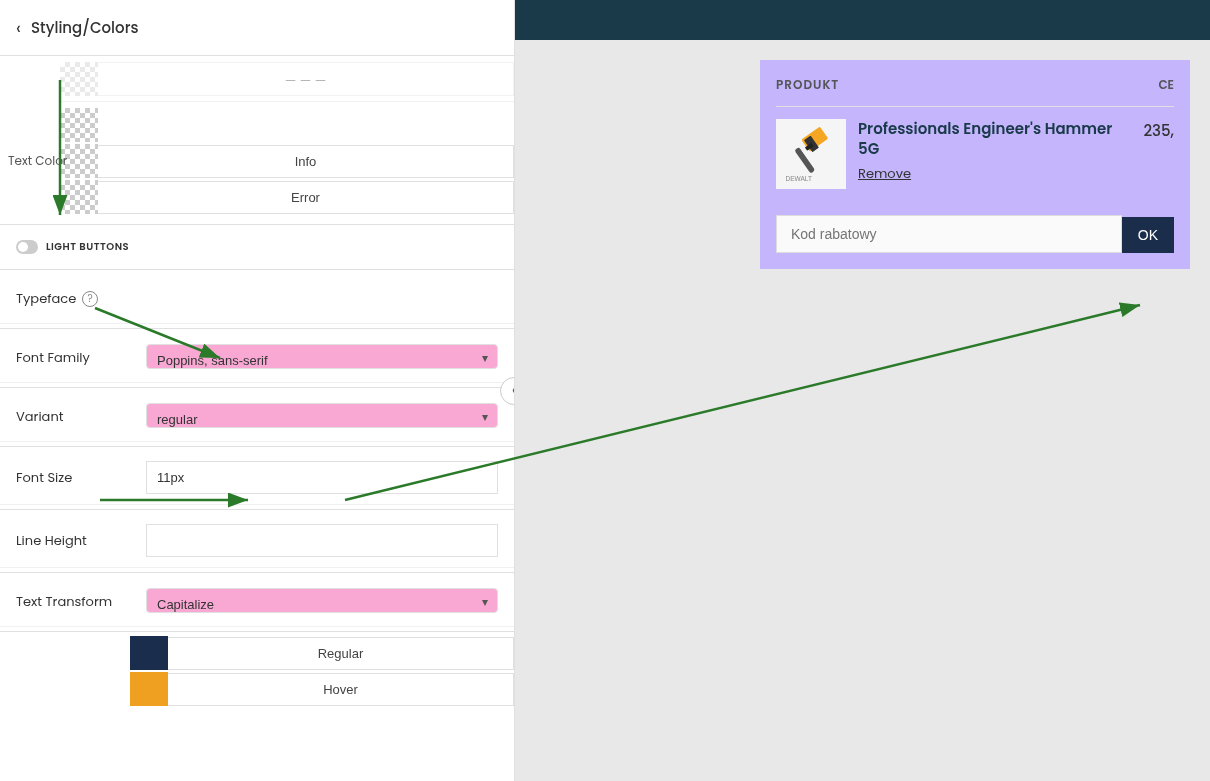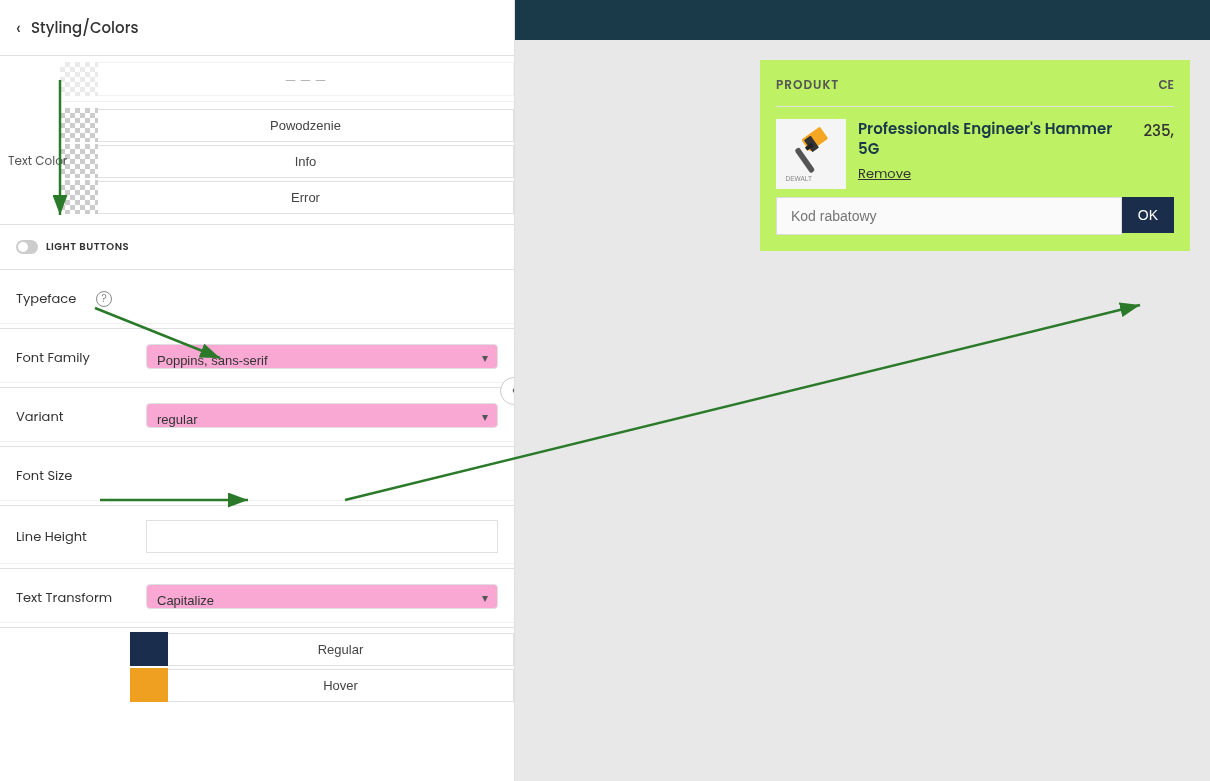--- a/index.html
+++ b/index.html
@@ -160,21 +160,21 @@
       min-height: 50px;
     }
 
     .form-label {
       font-size: 13px;
       color: #333;
       width: 130px;
       flex-shrink: 0;
       display: flex;
       align-items: center;
-      gap: 20px;
+      gap: 6px;
     }
 
     .help-icon {
       width: 16px;
       height: 16px;
       border-radius: 50%;
       border: 1px solid #888;
       display: inline-flex;
       align-items: center;
       justify-content: center;
@@ -289,21 +289,21 @@
     }
 
     .right-content {
       flex: 1;
       background: #e8e8e8;
       padding: 20px;
       position: relative;
     }
 
     .cart-box {
-      background: #bef264;
+      background: #c4b5fd;
       width: 430px;
       margin-left: auto;
       padding: 16px;
     }
 
     .cart-header {
       display: flex;
       justify-content: space-between;
       align-items: center;
       padding-bottom: 12px;
@@ -369,23 +369,23 @@
 
     .product-price {
       font-size: 15px;
       font-weight: 500;
       color: #333;
       margin-left: auto;
     }
 
     .discount-row {
       display: flex;
-      align-items: flex-start;
+      align-items: flex-end;
       gap: 0;
-      margin-top: 8px;
+      margin-top: 26px;
     }
 
     .discount-input {
       flex: 1;
       padding: 10px 14px;
       border: 1px solid #ddd;
       font-size: 14px;
       color: #aaa;
       outline: none;
       background: #fafafa;
@@ -427,21 +427,20 @@
       <div class="swatch-preview"></div>
       <div class="swatch-label-btn" style="height:34px;">— — —</div>
     </div>
 
     <div class="color-swatches-section" style="position:relative; padding: 4px 0;">
 
       <span class="text-color-label" style="position:absolute; left:4px; top:50%; transform:translateY(-50%); font-size:12px; color:#555; white-space:nowrap;">Text Color</span>
 
       <div class="swatch-row">
         <div class="swatch-preview"></div>
-        <button class="swatch-label-btn">Powodzenie</button>
       </div>
 
       <div class="swatch-row">
         <div class="swatch-preview"></div>
         <button class="swatch-label-btn">Info</button>
       </div>
 
       <div class="swatch-row">
         <div class="swatch-preview"></div>
         <button class="swatch-label-btn">Error</button>
@@ -494,20 +493,23 @@
           </select>
           <span class="select-arrow">▾</span>
         </div>
       </div>
     </div>
 
     <div class="divider"></div>
 
     <div class="form-row">
       <div class="form-label">Font Size</div>
+      <div class="form-control">
+        <input class="text-input" type="text" value="11px" style="">
+      </div>
     </div>
 
     <div class="divider"></div>
 
     <div class="form-row">
       <div class="form-label">Line Height</div>
       <div class="form-control">
         <input class="text-input" type="text" value="" style="">
       </div>
     </div>

